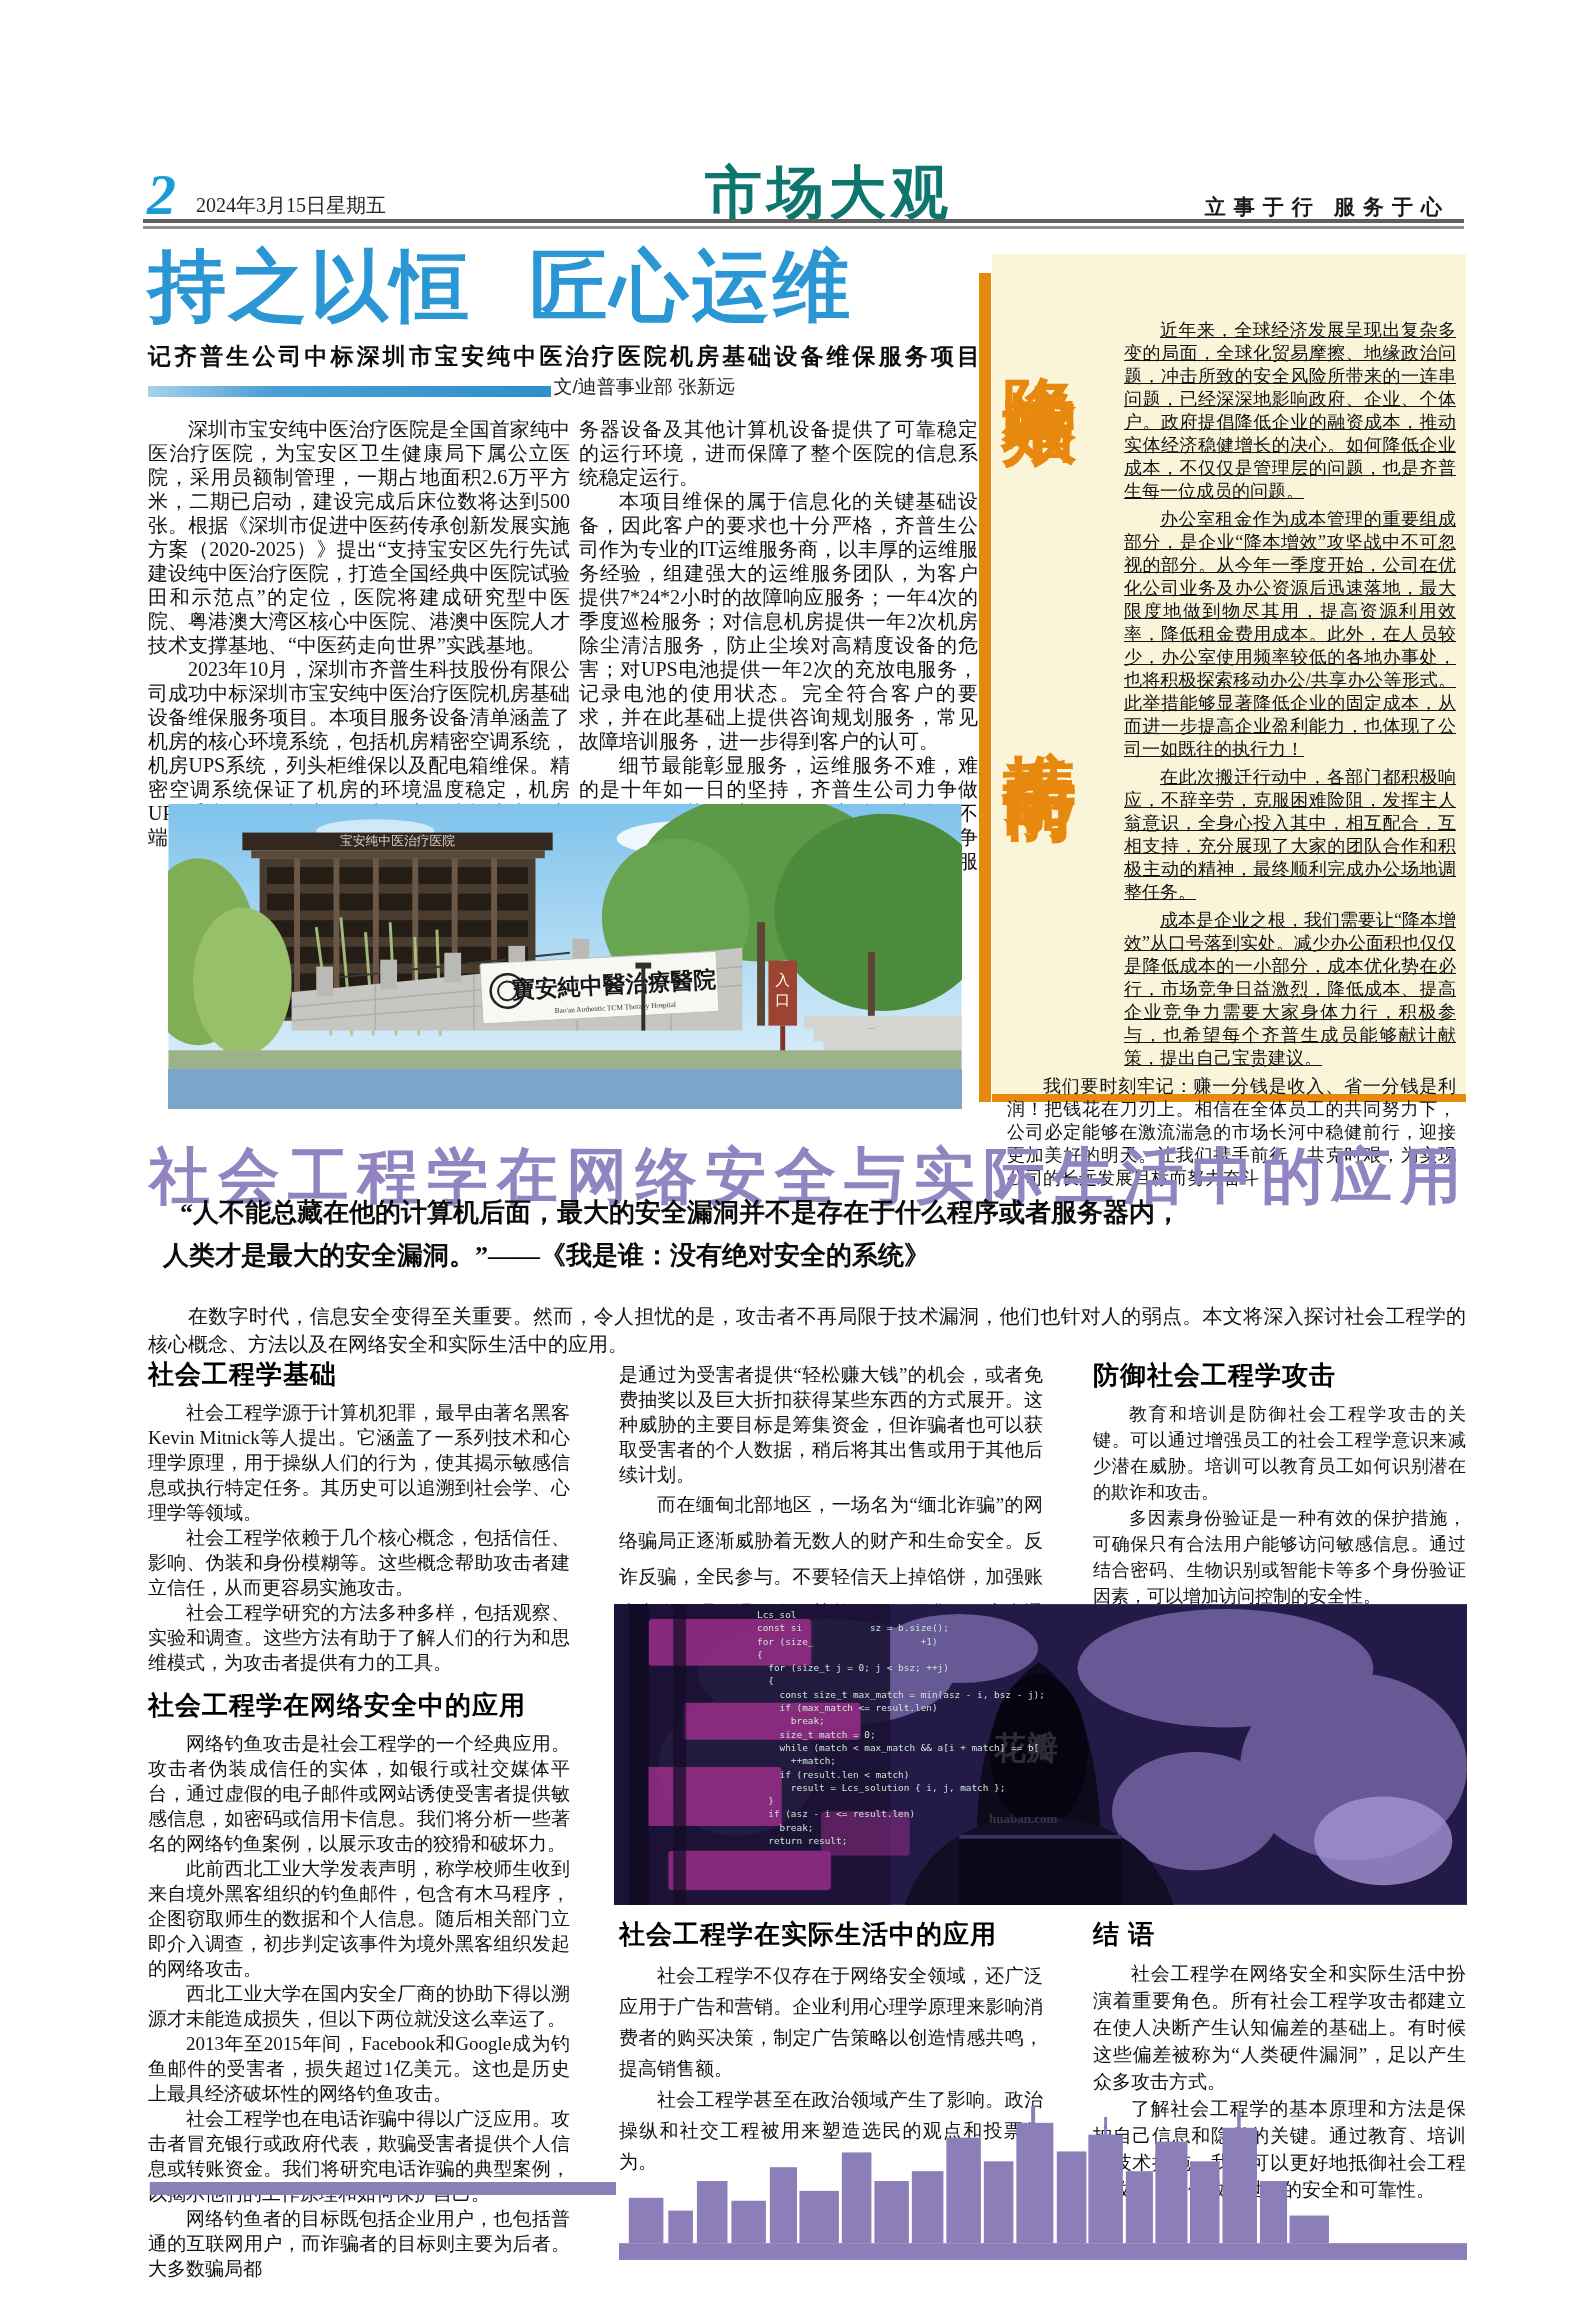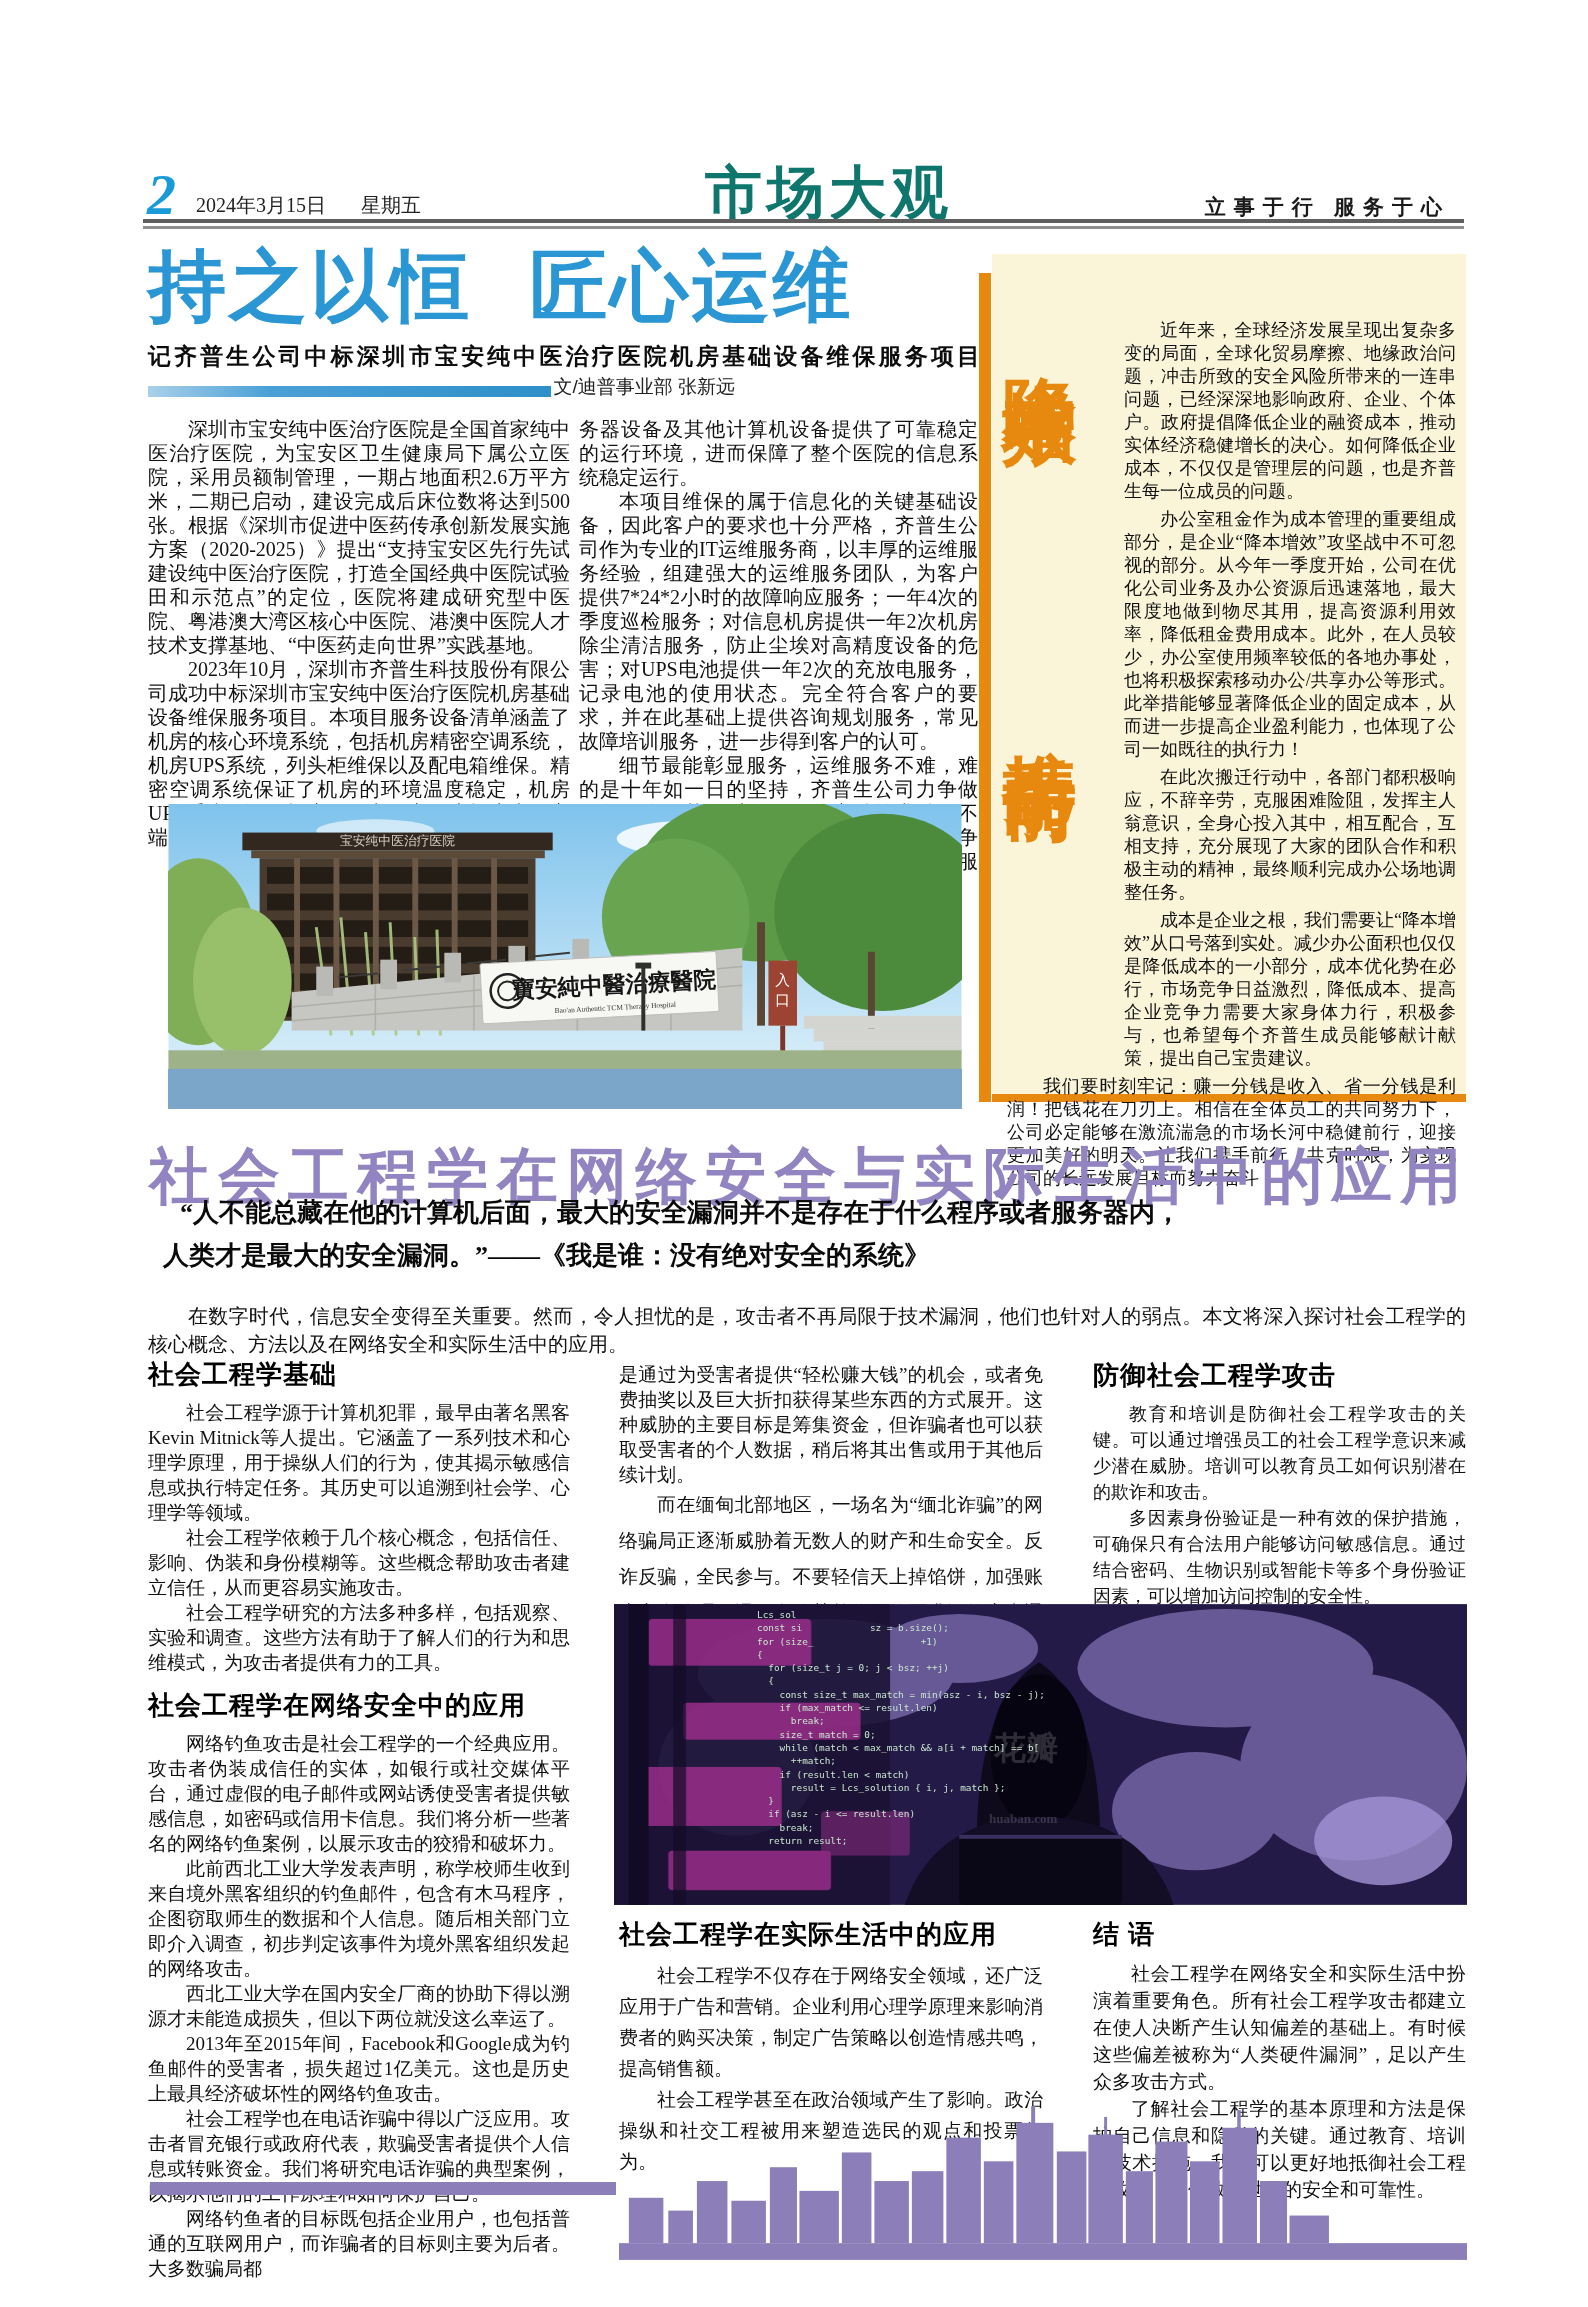--- a/index.html
+++ b/index.html
@@ -5,21 +5,21 @@
 <style>
   html,body{margin:0;padding:0;background:#e9e9e9;}
   #page{position:relative;width:1589px;height:2307px;background:#ffffff;
         font-family:"Liberation Serif","DejaVu Serif",serif;color:#111;overflow:hidden;}
   .abs{position:absolute;}
   p{margin:0;}
 
   
   .hdr-num{font-style:italic;font-weight:700;font-size:58px;color:#1a9bd7;line-height:1;}
   .hdr-date{font-size:20px;color:#222;}
-  .hdr-date span{margin-right:35px;}
+  .hdr-date span{}
   .masthead{font-weight:700;font-size:57px;color:#0f766e;letter-spacing:5px;line-height:1;}
   .slogan{font-family:Liberation Serif, serif;font-size:21px;font-weight:600;
           letter-spacing:8px;color:#1a1a1a;white-space:nowrap;}
   .rule{background:#5f5f5f;}
   .rule2{background:#8f8f8f;}
 
   
   .a1-title{font-weight:700;font-size:78px;line-height:1.06;color:#2a96d3;
             letter-spacing:3px;word-spacing:35px;white-space:nowrap;}
   .a1-sub{font-family:"Liberation Sans","DejaVu Sans",sans-serif;font-weight:700;font-size:23px;
@@ -32,21 +32,21 @@
   .photo-bluebar{background:#7ba5c9;}
 
   
   .ybox{background:#faf5d9;}
   .obar{background:#e8890f;}
   .vt{writing-mode:vertical-rl;text-orientation:upright;
       font-family:"Liberation Sans","DejaVu Sans",sans-serif;font-weight:900;
       font-size:74px;letter-spacing:7px;color:#e8890f;line-height:1;}
   .sb-text{font-size:18px;line-height:23px;text-align:justify;}
   .sb-text p{text-indent:2em;margin-bottom:5px;}
-  .sb-text p.inset{margin-left:117px;}
+  .sb-text p.inset{margin-left:117px;text-decoration:underline;}
 
   
   .a2-title{font-family:"Liberation Sans","DejaVu Sans",sans-serif;font-weight:900;font-size:61px;
             color:#9184c0;line-height:1;text-align:justify;text-align-last:justify;white-space:nowrap;
             letter-spacing:4.4px;}
   .quote p{font-weight:700;font-size:26px;line-height:43px;color:#0a0a0a;}
   .quote p:first-child{text-indent:17px;}
   .intro{font-size:20px;line-height:28px;text-align:justify;}
   .intro p{text-indent:2em;}
   .a2col{font-size:19px;line-height:25px;text-align:justify;}

